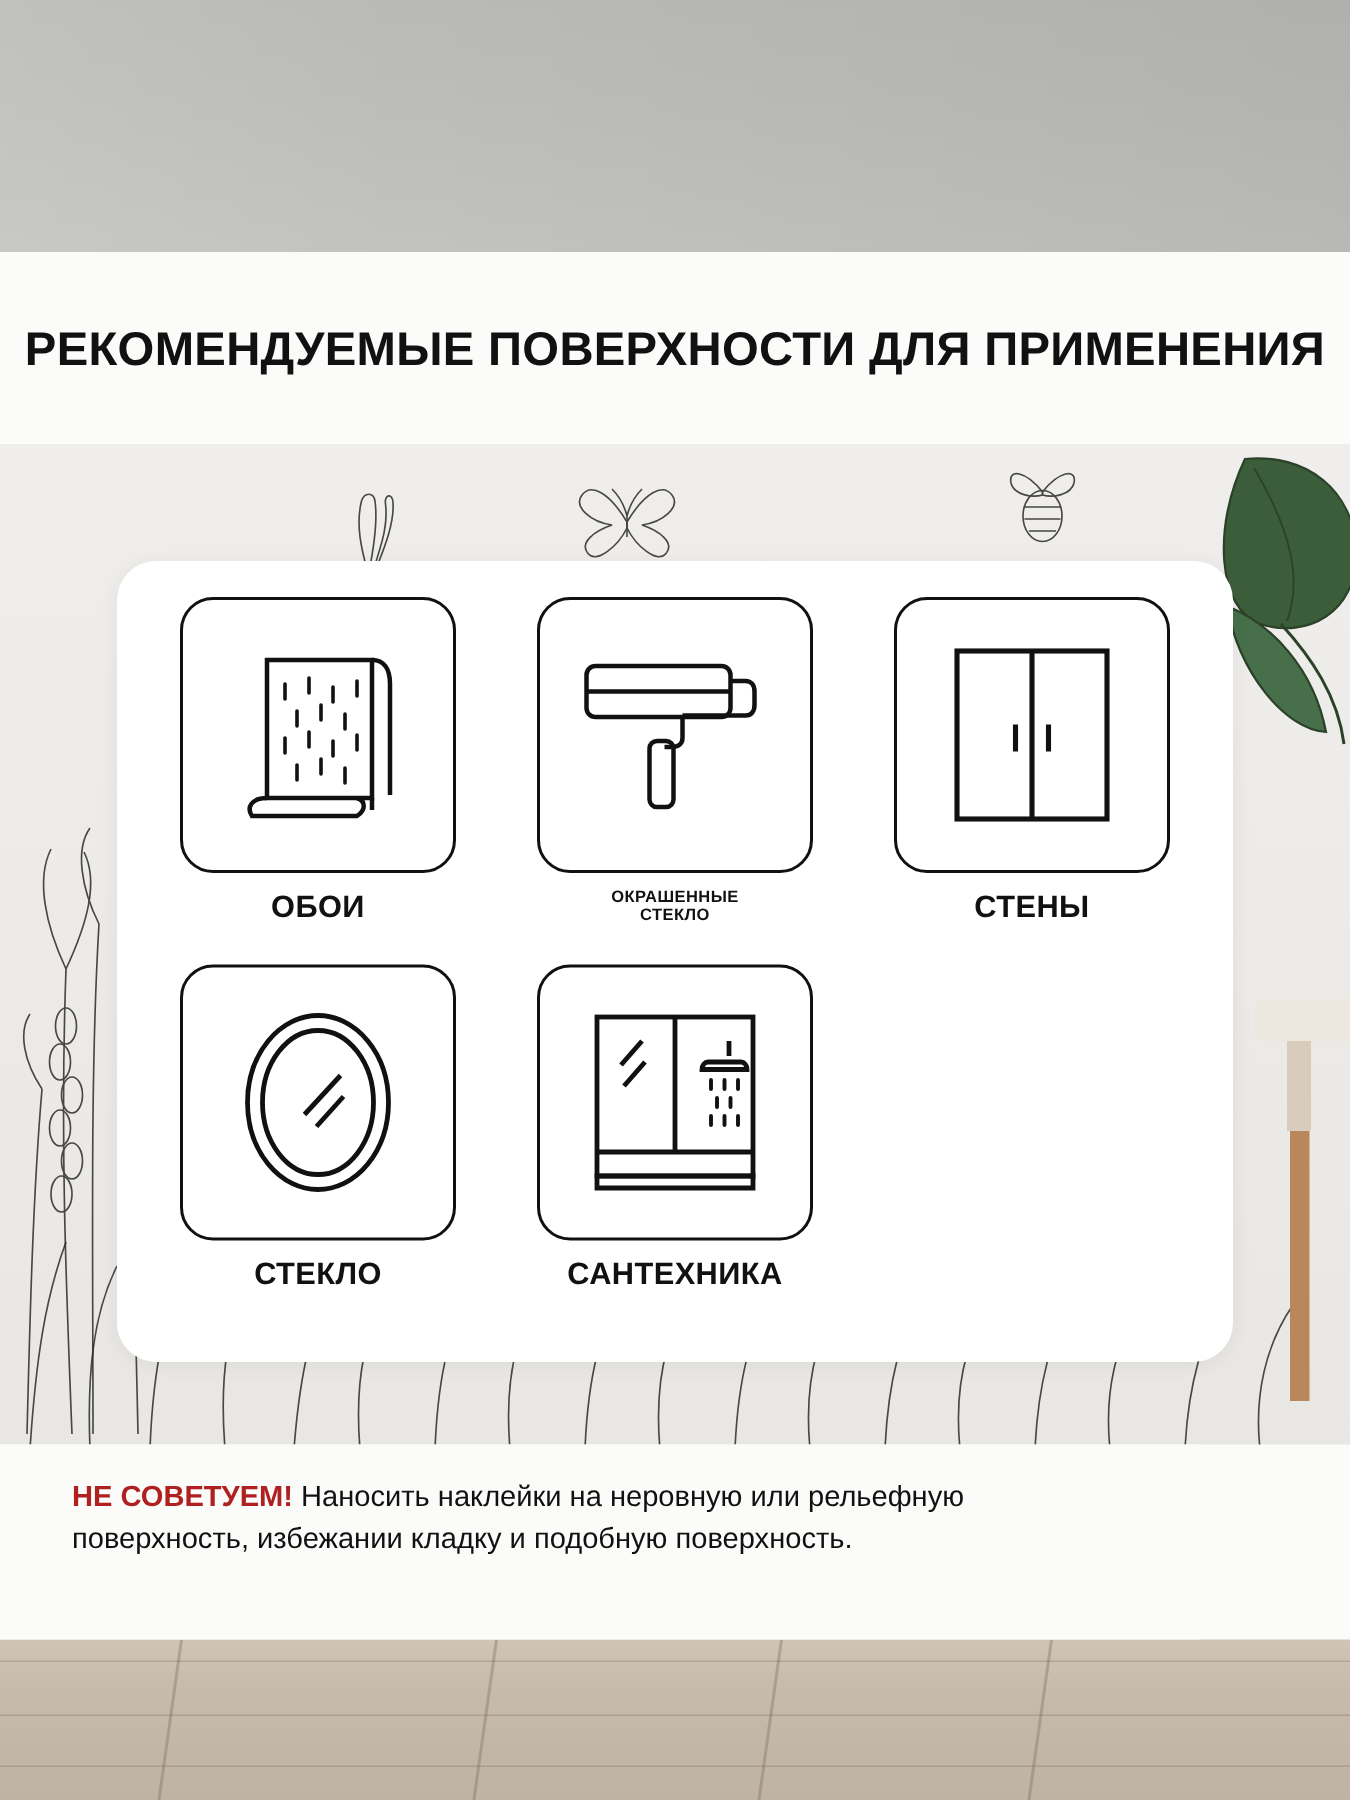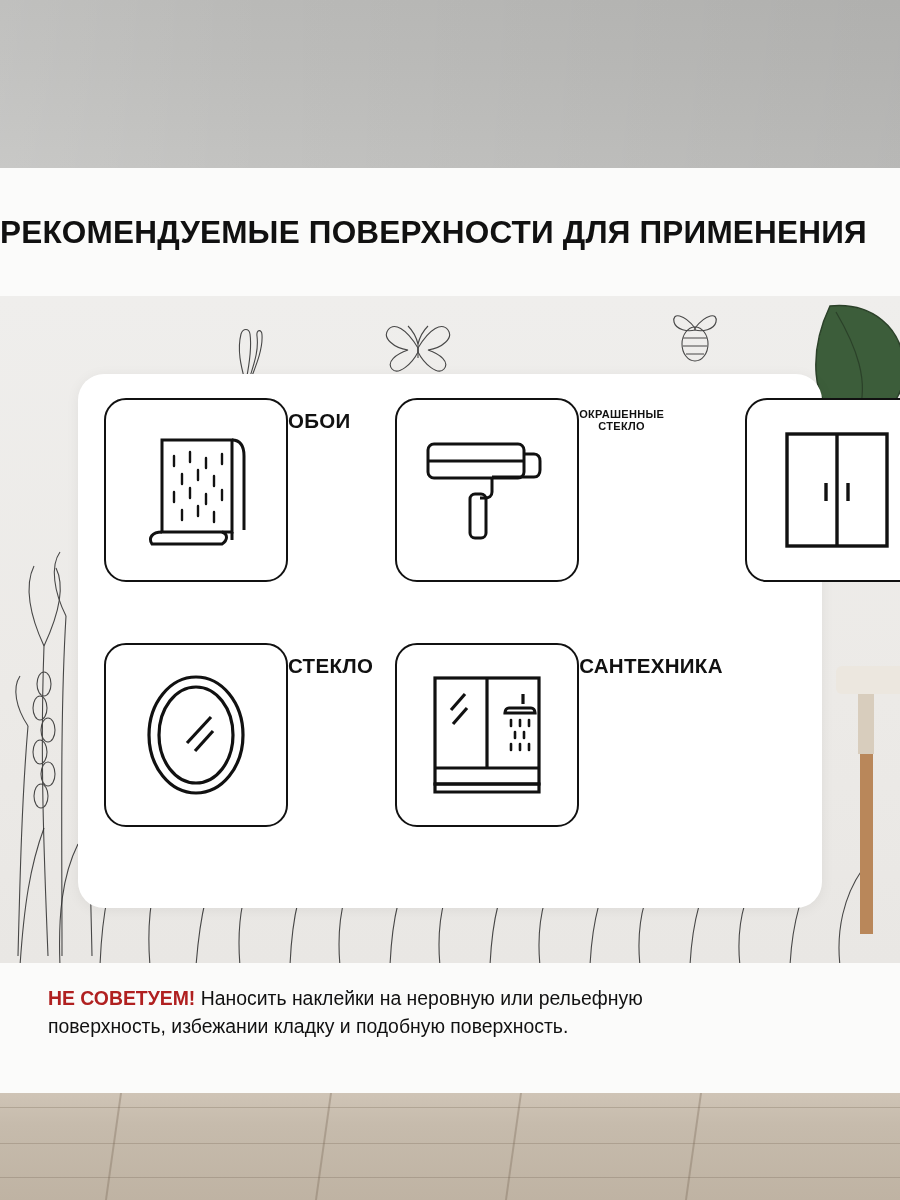--- a/index.html
+++ b/index.html
@@ -48,21 +48,21 @@
   .botanical { position: absolute; stroke: #2b2b2b; fill: none; stroke-width: 1.1; opacity: .85; }
   .plant-leaf { position: absolute; }
   .stool {
     position: absolute;
   }
 
   
   .title-band {
     position: absolute; left: 0; top: 168px; width: 900px; height: 128px;
     background: #fbfbfa;
-    display: flex; align-items: center; justify-content: flex-start;
+    display: flex; align-items: center; justify-content: center;
   }
   .title-text {
     font-size: 31.5px;
     letter-spacing: 0.2px;
     color: #111111;
     font-weight: 700;
     text-align: center;
     white-space: nowrap;
   }
 
@@ -76,21 +76,21 @@
   }
   .grid {
     position: absolute; left: 26px; top: 24px;
     width: 692px; height: 486px;
     display: grid;
     grid-template-columns: repeat(3, 1fr);
     grid-template-rows: repeat(2, 1fr);
     column-gap: 22px;
     row-gap: 4px;
   }
-  .cell { display: flex; flex-direction: row; align-items: flex-start; }
+  .cell { display: flex; flex-direction: column; align-items: center; }
   .tile {
     width: 184px; height: 184px;
     border: 2.5px solid #111;
     border-radius: 22px;
     display: flex; align-items: center; justify-content: center;
     background: #fff;
   }
   .tile svg { display: block; }
   .cell-label {
     margin-top: 12px;

